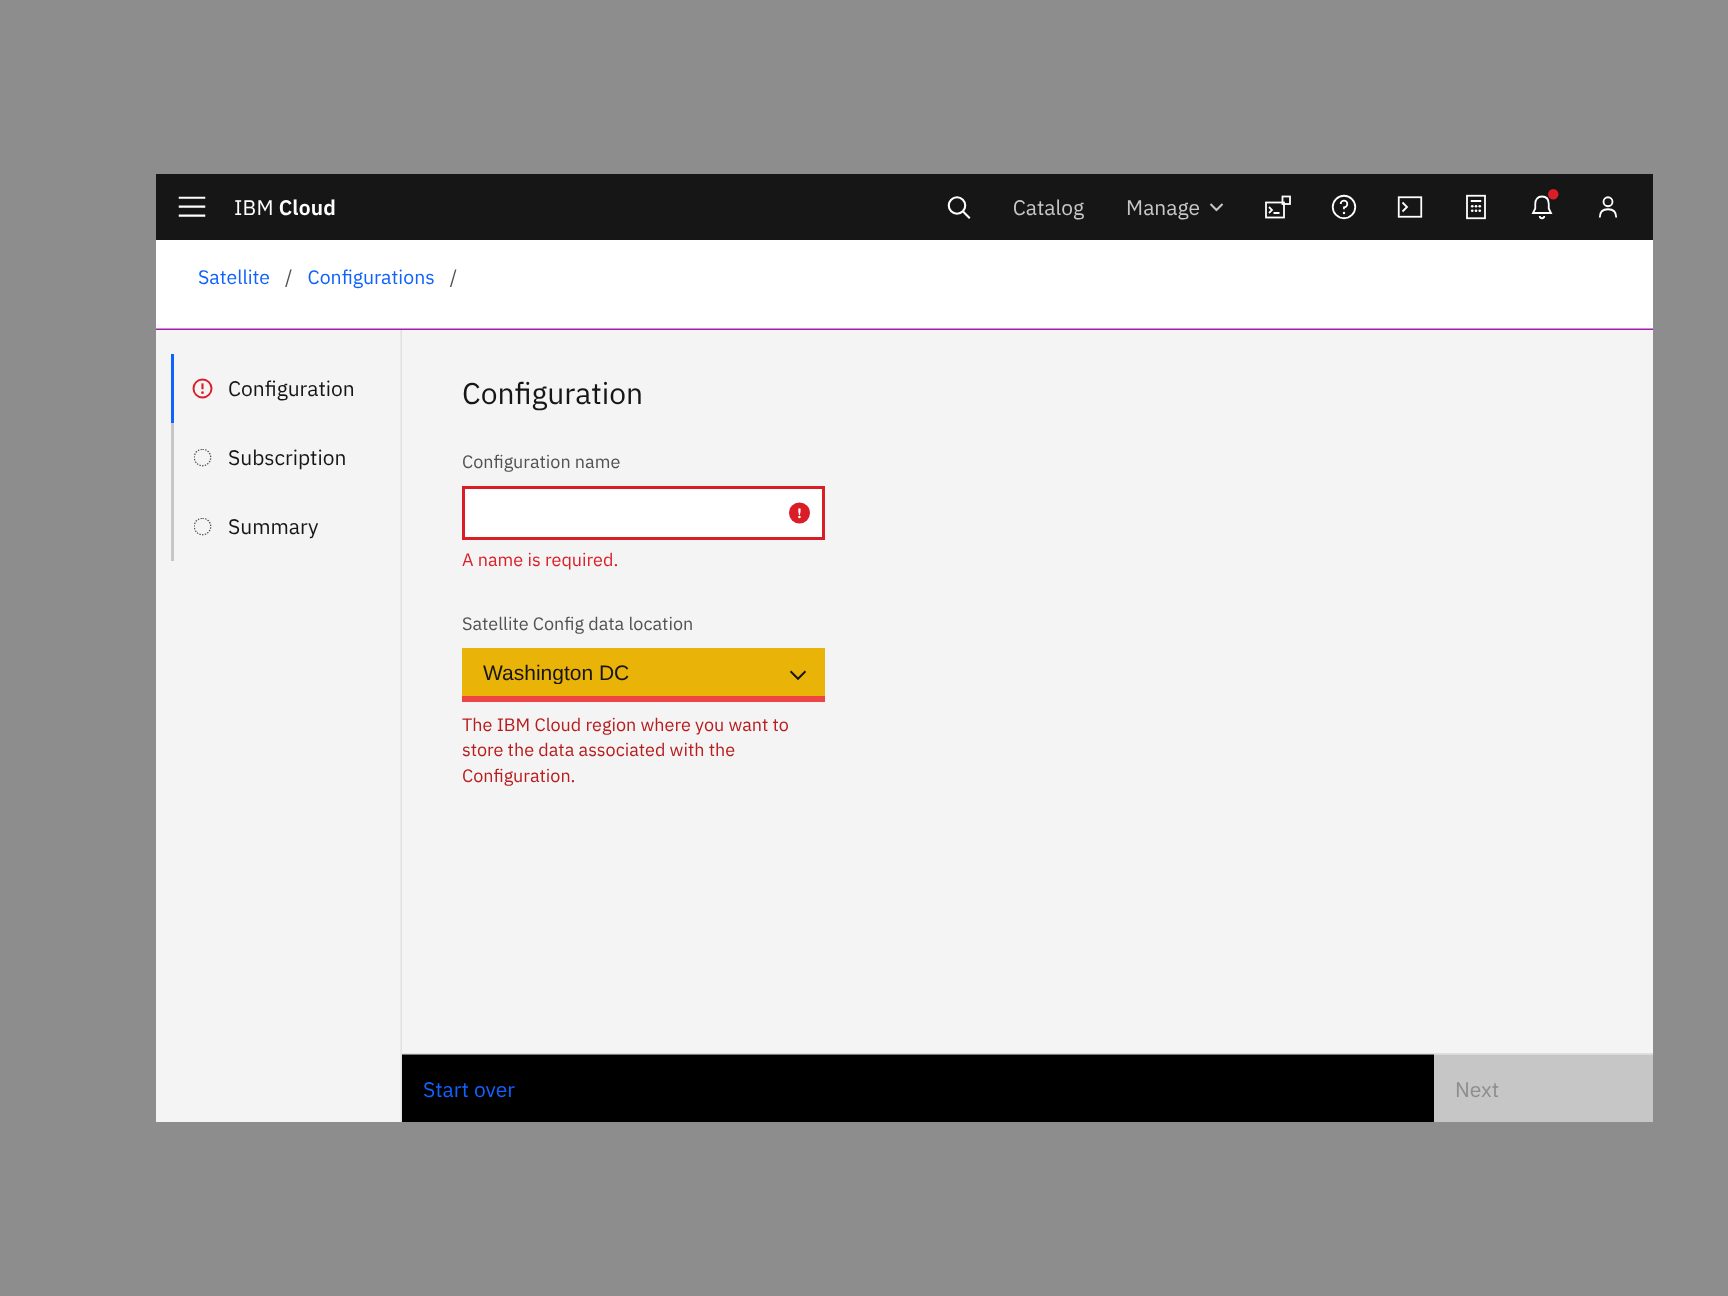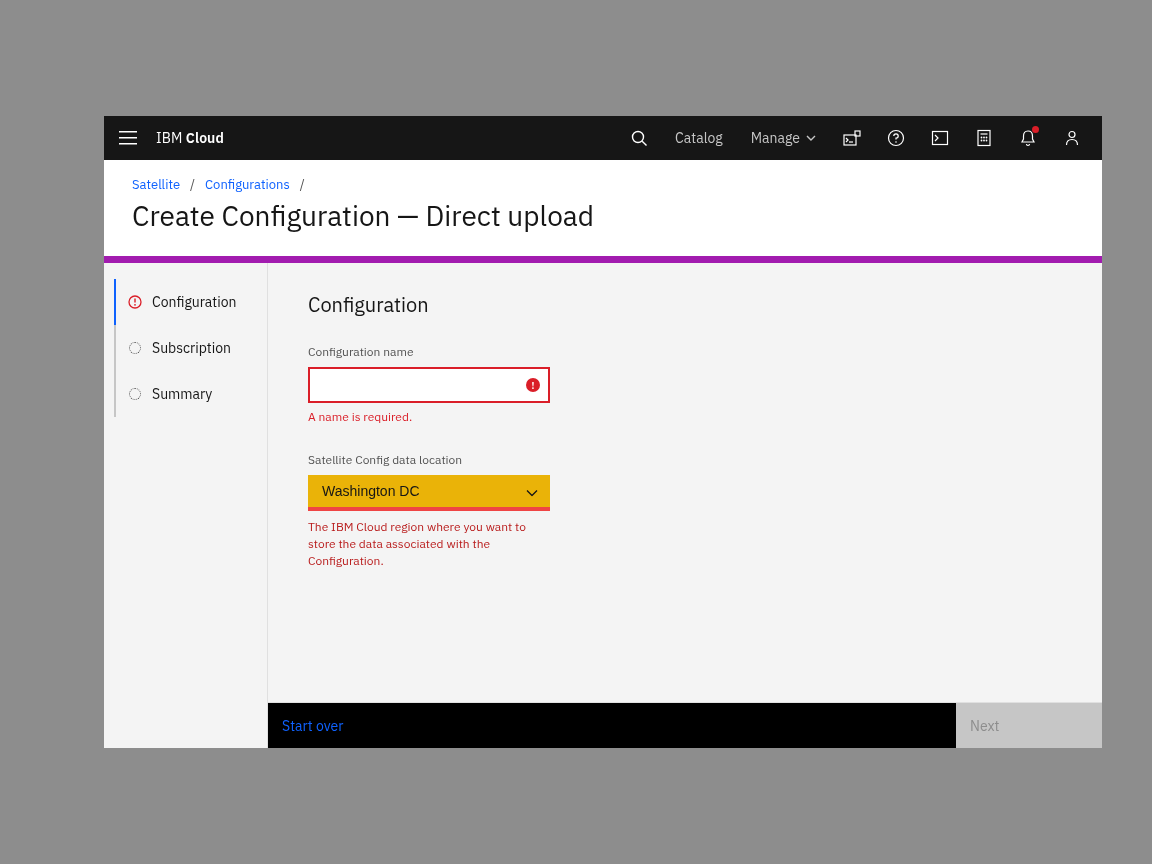--- a/index.html
+++ b/index.html
@@ -61,21 +61,21 @@
     position: absolute;
     top: 10px; right: 11px;
     width: 7px; height: 7px;
     background: #da1e28;
     border-radius: 50%;
   }
   
   .header-area {
     background: #fff;
     padding: 16px 28px 22px 28px;
-    border-bottom: 7px solid #a21caf;
+    border-bottom: 1px solid #a21caf;
   }
   .breadcrumbs {
     font-size: 13px;
     display: flex;
     align-items: center;
     gap: 10px;
     margin-bottom: 4px;
   }
   .breadcrumbs a { color: #0f62fe; text-decoration: none; cursor: pointer; }
   .breadcrumbs .sep { color: #525252; }
@@ -322,21 +322,20 @@
     </div>
   </div>
 
   <div class="header-area">
     <div class="breadcrumbs">
       <a>Satellite</a>
       <span class="sep">/</span>
       <a>Configurations</a>
       <span class="sep">/</span>
     </div>
-    <h1 class="page-title">Create Configuration — Direct upload</h1>
   </div>
 
   <div class="body-row">
     <div class="sidebar">
       <div class="step active error">
         <span class="step-icon">
           <svg width="14" height="14" viewBox="0 0 14 14">
             <circle cx="7" cy="7" r="6" stroke="#da1e28" stroke-width="1.3" fill="none"></circle>
             <line x1="7" y1="3.6" x2="7" y2="7.5" stroke="#da1e28" stroke-width="1.4"></line>
             <circle cx="7" cy="9.8" r="0.9" fill="#da1e28"></circle>

